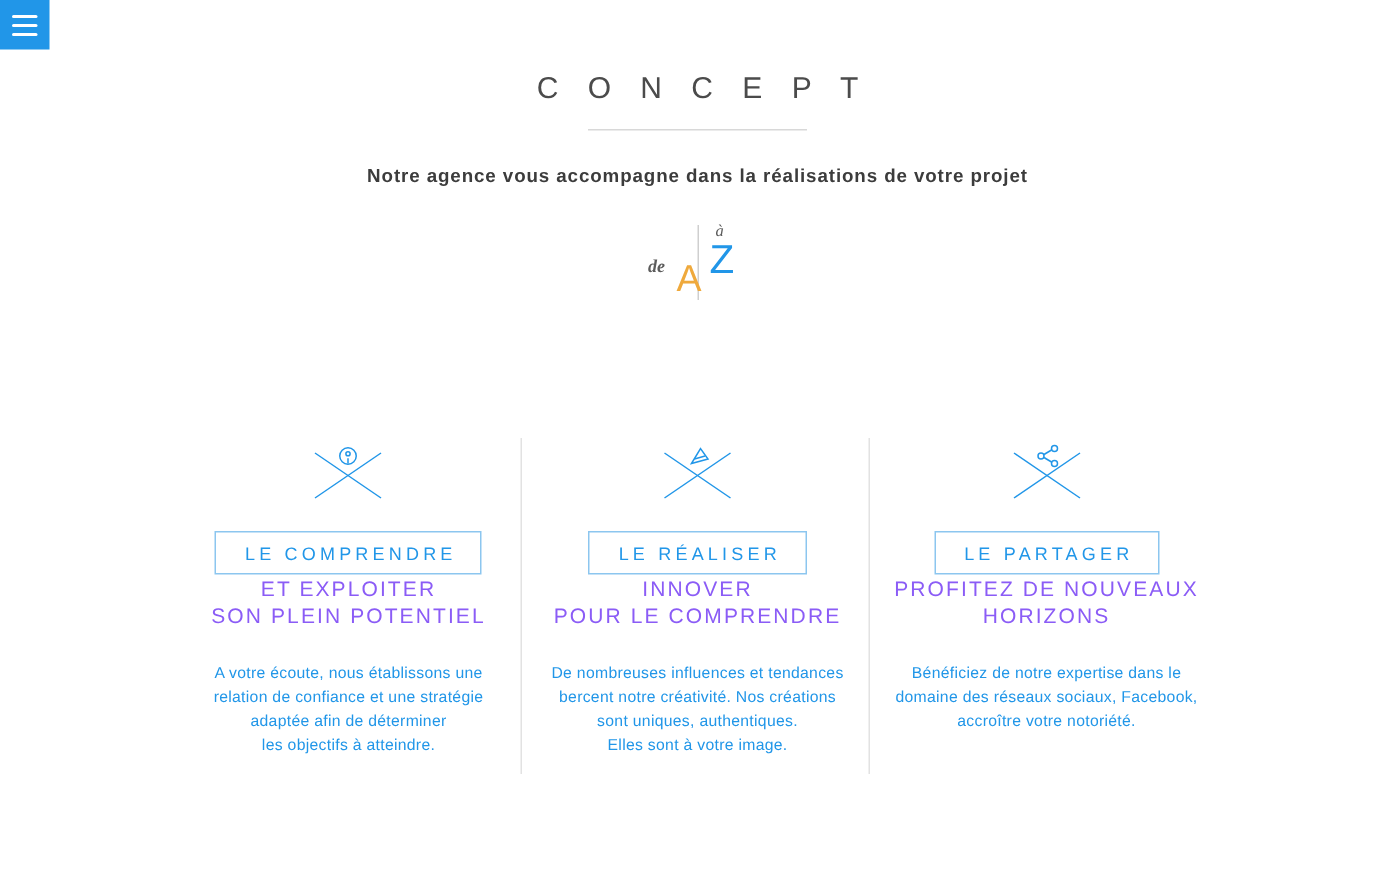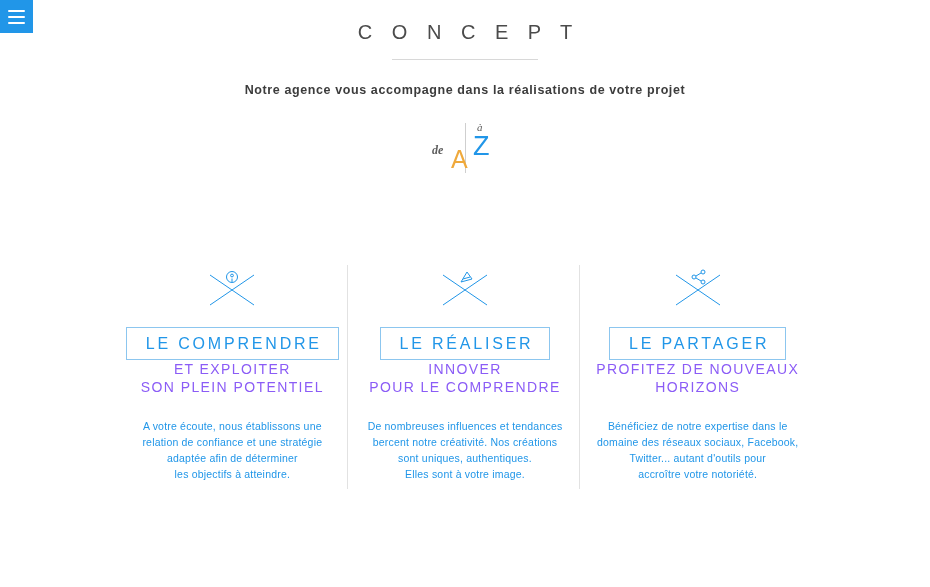--- a/index.html
+++ b/index.html
@@ -34,21 +34,21 @@
   .menu-button .bar {
     width: 17px;
     height: 2px;
     background: #ffffff;
     border-radius: 1px;
   }
 
   
   .page {
     width: 930px;
-    padding-top: 21px;
+    padding-top: 48px;
     box-sizing: border-box;
   }
 
   .title {
     text-align: center;
     font-size: 20px;
     letter-spacing: 7px;
     color: #4b4b4b;
     font-weight: 400;
     padding-left: 7px;
@@ -155,21 +155,21 @@
     justify-content: center;
   }
   .icon-wrap svg {
     display: block;
   }
 
   .label-box {
     display: inline-block;
     border: 1px solid #8cc6ef;
     color: #2196e8;
-    font-size: 16px;
+    font-size: 12px;
     letter-spacing: 2.8px;
     padding: 7px 16px 6px 19px;
     margin-top: 18px;
     background: #ffffff;
     white-space: nowrap;
   }
 
   .headline {
     color: #8b5cf6;
     font-size: 14px;
@@ -276,19 +276,18 @@
         </svg>
       </div>
       <div class="label-box">LE PARTAGER</div>
       <div class="headline">
         <div>PROFITEZ DE NOUVEAUX</div>
         <div>HORIZONS</div>
       </div>
       <div class="body-text">
         <div>Bénéficiez de notre expertise dans le</div>
         <div>domaine des réseaux sociaux, Facebook,</div>
-        <div>Twitter... autant d'outils pour</div>
         <div>accroître votre notoriété.</div>
       </div>
     </div>
 
   </div>
 </div>
 
 </body></html>

